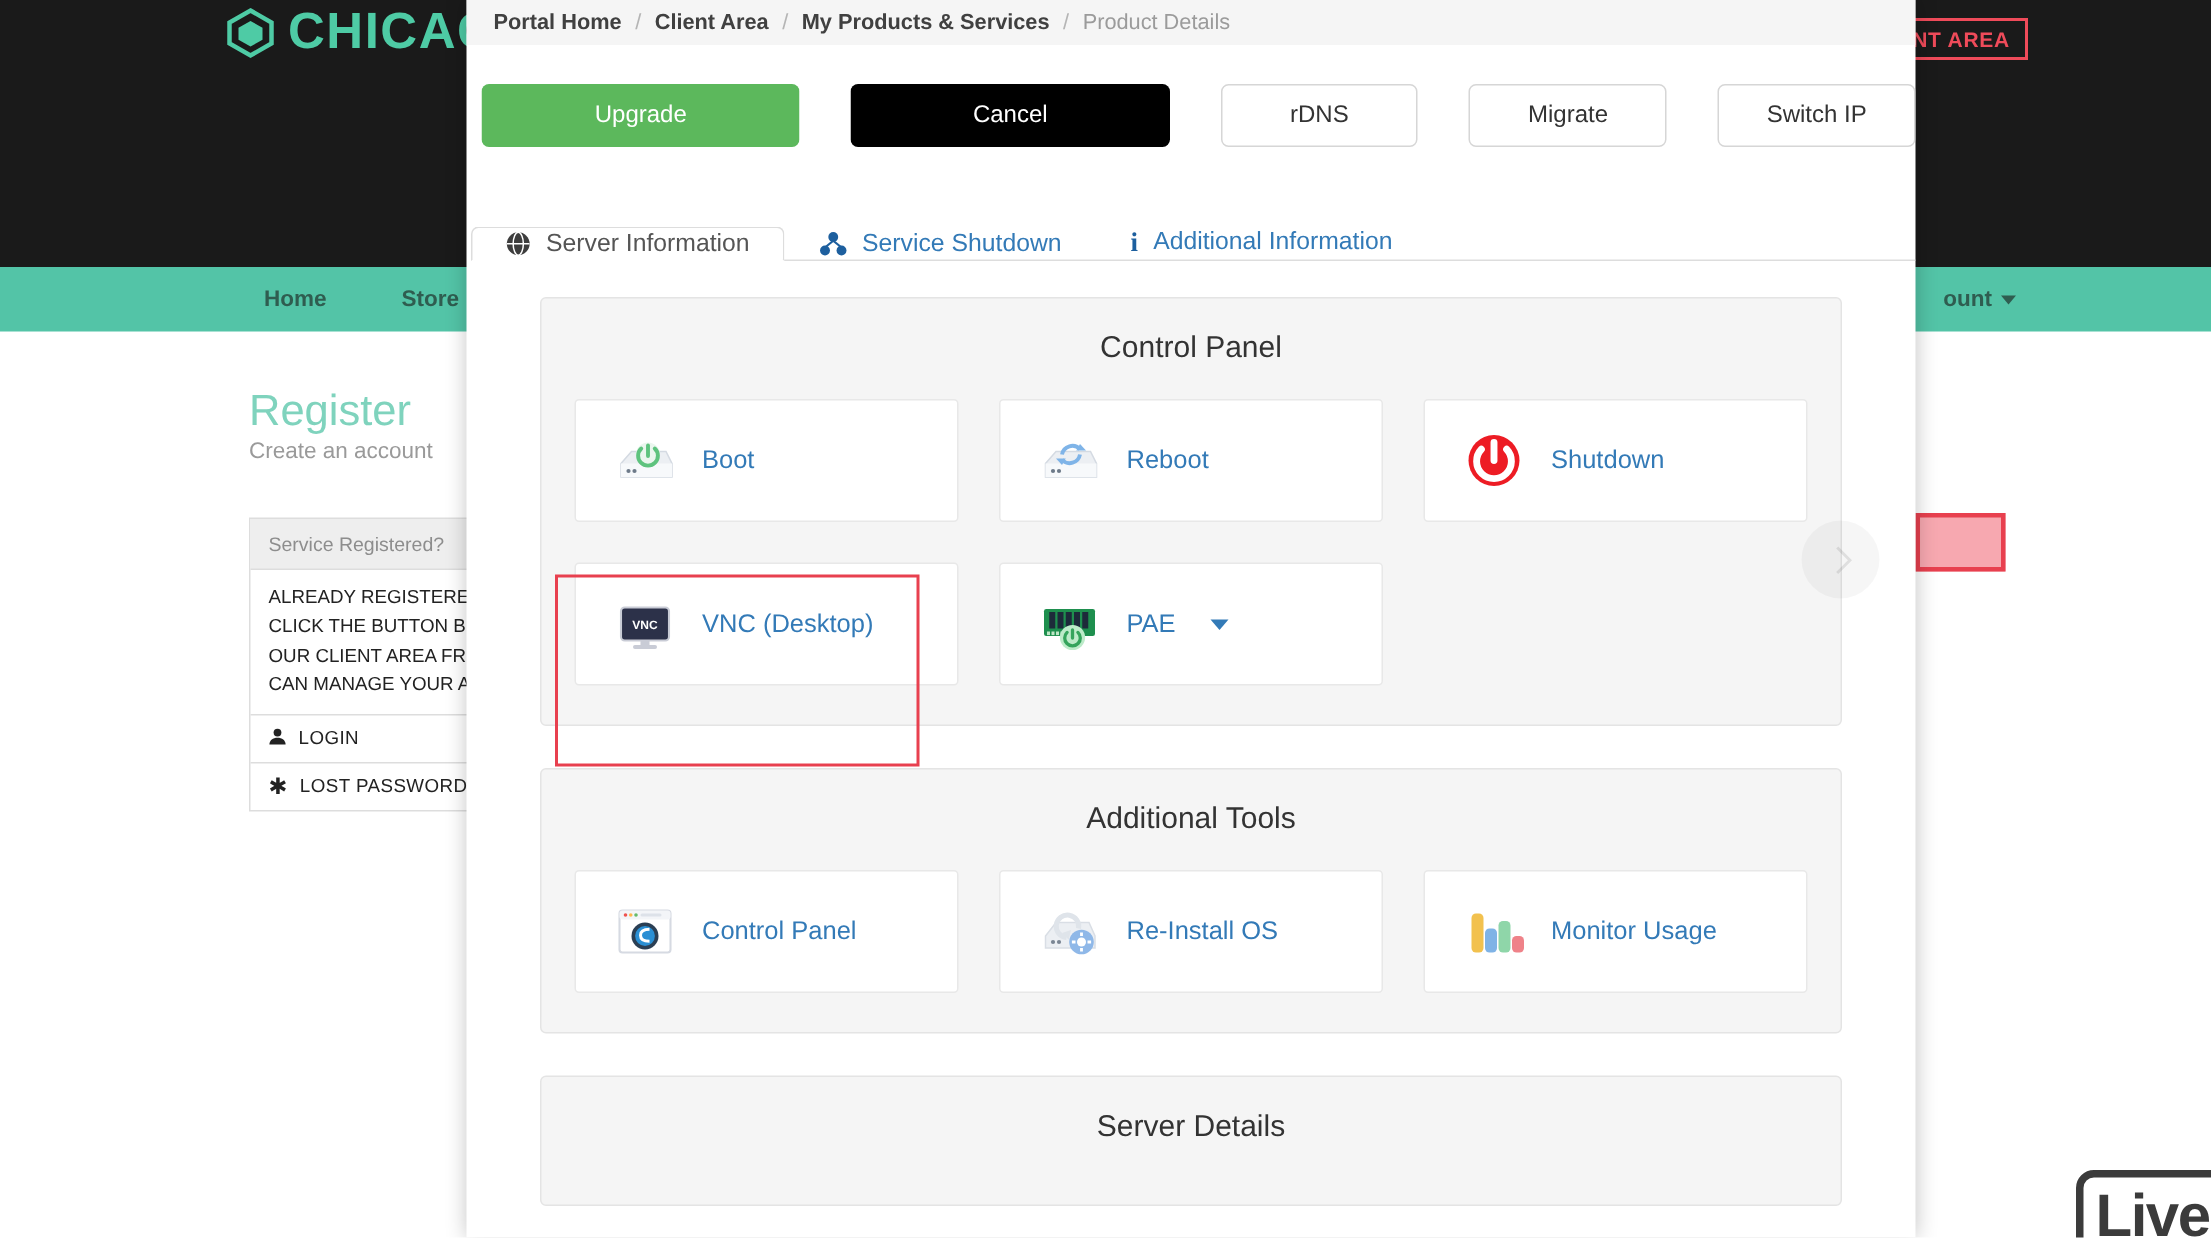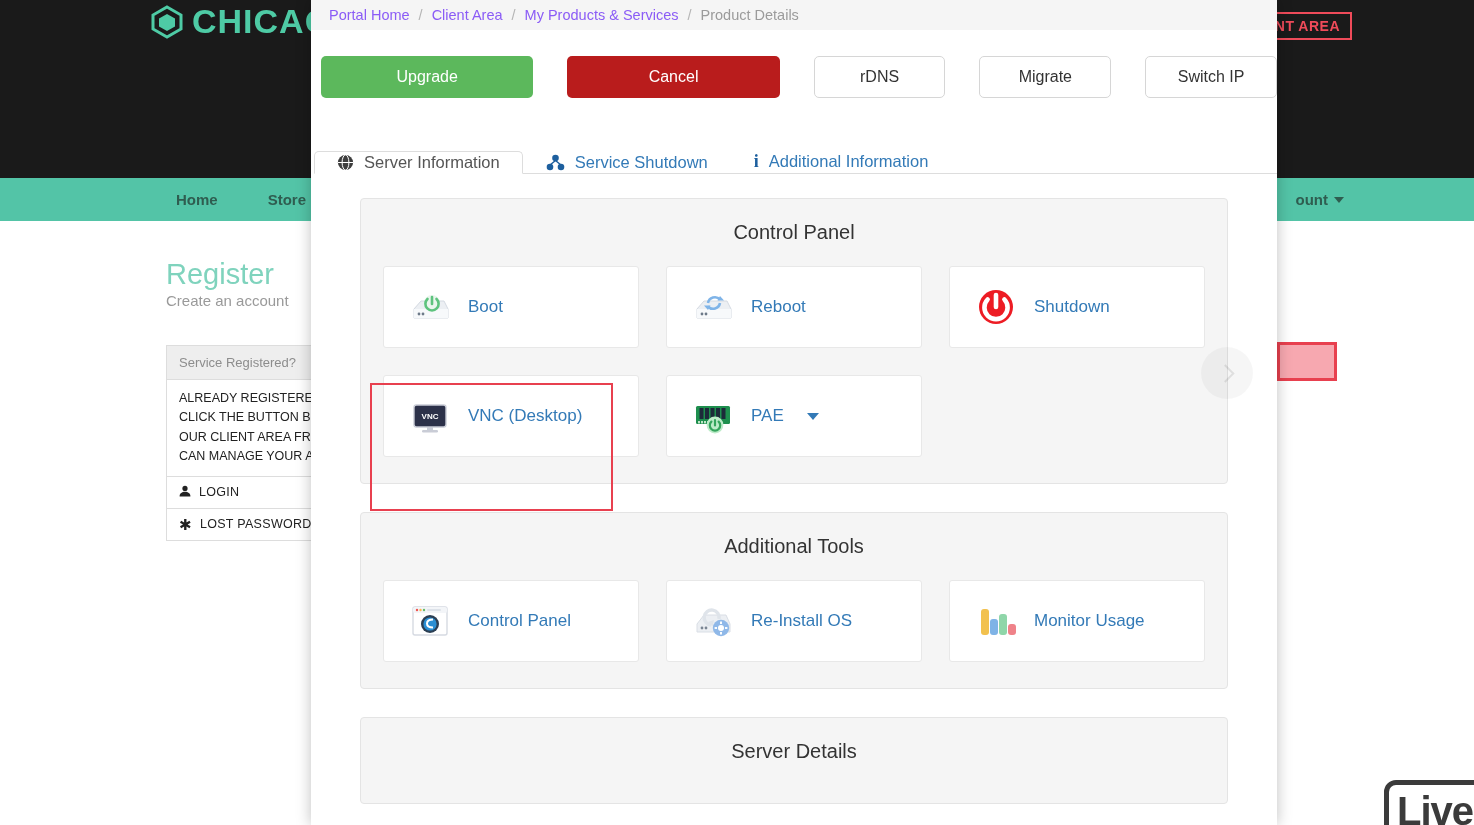--- a/index.html
+++ b/index.html
@@ -89,34 +89,34 @@
   .modal {
     position: absolute; left: 311px; top: 0px; width: 966px; height: 825px;
     background: #ffffff; box-shadow: 0 0 14px rgba(0,0,0,.25);
     overflow: hidden;
   }
   .breadcrumb {
     background: #f5f5f5; height: 30px; padding: 0 0 0 18px;
     display: flex; align-items: center; gap: 0;
     font-size: 14.5px;
   }
-  .bc-link { color: #8b5cf6; cursor: pointer; }
+  .bc-link { color: #404040; cursor: pointer; font-weight: bold; }
   .bc-sep { color: #b5b5b5; margin: 0 9px; }
   .bc-active { color: #9b9b9b; }
 
   .btn-row {
     display: flex; gap: 34px; padding: 26px 0 0 10px;
   }
   .btn {
     height: 42px; border-radius: 5px; font-size: 16px;
     display: flex; align-items: center; justify-content: center;
     cursor: pointer; border: 1px solid transparent;
   }
   .btn-upgrade { width: 216px; background: #5cb85c; color: #fff; }
-  .btn-cancel  { width: 216px; background: #b91c1c; color: #fff; }
+  .btn-cancel  { width: 216px; background: #000000; color: #fff; }
   .btn-plain   { width: 134px; background: #fff; color: #333; border: 1px solid #d6d6d6; }
 
   .tabs {
     display: flex; align-items: flex-end; margin: 32px 0 0 3px;
     border-bottom: 1px solid #ddd; padding-left: 0px;
     height: 44px;
   }
   .tab {
     display: flex; align-items: center; gap: 10px;
     padding: 1px 22px; font-size: 16.5px; cursor: pointer;

